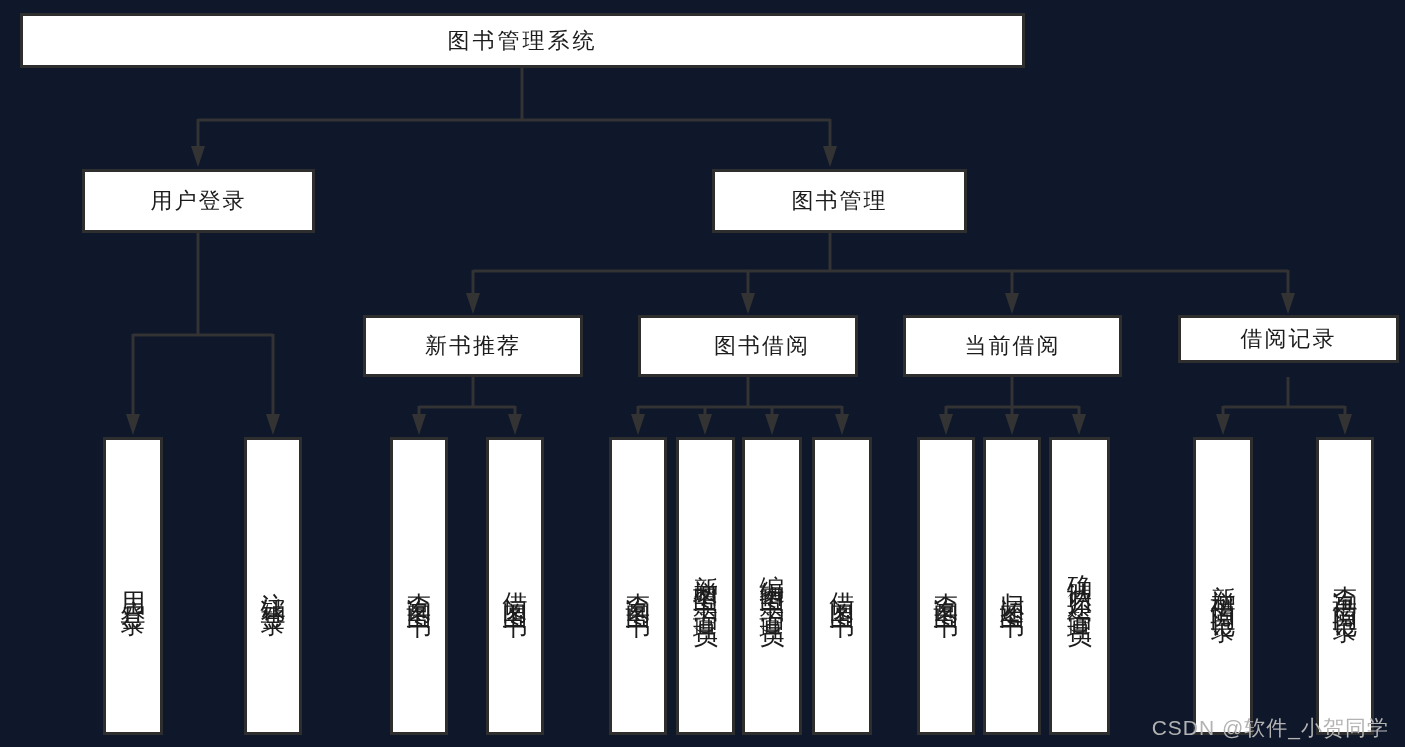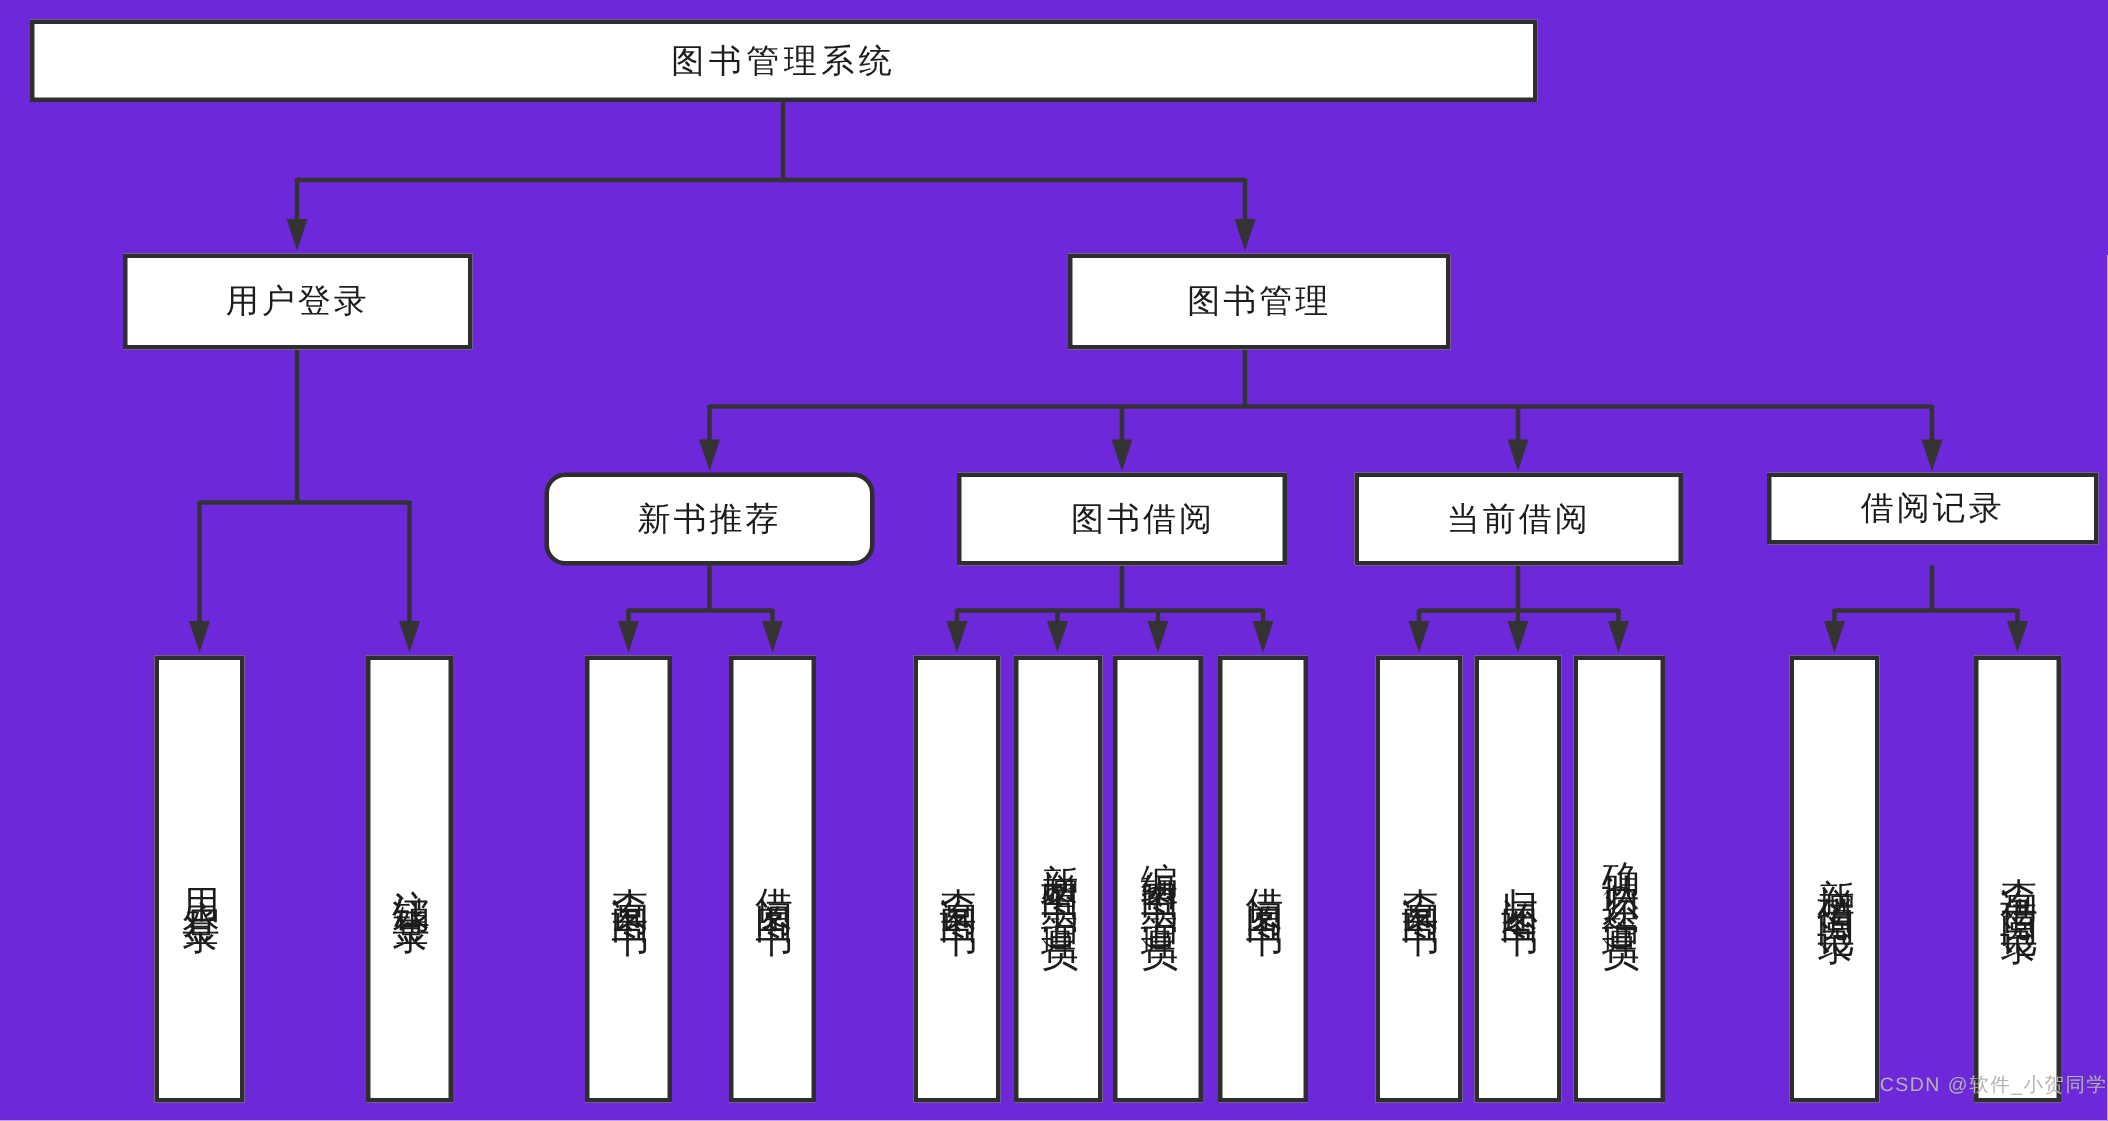--- a/index.html
+++ b/index.html
@@ -1,19 +1,19 @@
 <!DOCTYPE html>
 <html><head>
 <meta charset="utf-8">
 <style>
   html,body { margin:0; padding:0; background:#ffffff; }
   .stage {
     position:relative;
     width:1405px; height:747px;
-    background:#6d28d9;
+    background:#0f172a;
     font-family:"Liberation Sans", sans-serif;
     overflow:hidden;
   }
   svg.connectors { position:absolute; left:0; top:0; width:1405px; height:747px; }
   .node {
     position:absolute;
     box-sizing:border-box;
     background:#ffffff;
     border:3px solid #2e2e2e;
     display:flex; align-items:center; justify-content:center;
@@ -23,22 +23,22 @@
   .root-label { font-size:22px; letter-spacing:3px; }
   .leaf .v-label {
     writing-mode:vertical-lr;
     text-orientation:mixed;
     font-size:25px;
     line-height:1;
     letter-spacing:7px;
   }
   .watermark {
     position:absolute;
-    right:0; top:714px;
-    font-size:13px;
+    right:16px; top:714px;
+    font-size:21px;
     color:#b3b3b3;
     letter-spacing:1px;
     white-space:nowrap;
   }
 </style>
 </head>
 <body>
 
 <div class="stage">
 
@@ -122,21 +122,21 @@
     <span class="root-label">图书管理系统</span>
   </div>
 
   <div class="node" style="left:82px; top:169px; width:233px; height:64px;">
     <span class="h-label">用户登录</span>
   </div>
   <div class="node" style="left:712px; top:169px; width:255px; height:64px;">
     <span class="h-label">图书管理</span>
   </div>
 
-  <div class="node" style="left:363px; top:315px; width:220px; height:62px;border-radius:14px;">
+  <div class="node" style="left:363px; top:315px; width:220px; height:62px;">
     <span class="h-label">新书推荐</span>
   </div>
   <div class="node" style="left:638px; top:315px; width:220px; height:62px;padding-left:28px;">
     <span class="h-label">图书借阅</span>
   </div>
   <div class="node" style="left:903px; top:315px; width:219px; height:62px;">
     <span class="h-label">当前借阅</span>
   </div>
   <div class="node" style="left:1178px; top:315px; width:221px; height:48px;">
     <span class="h-label">借阅记录</span>

